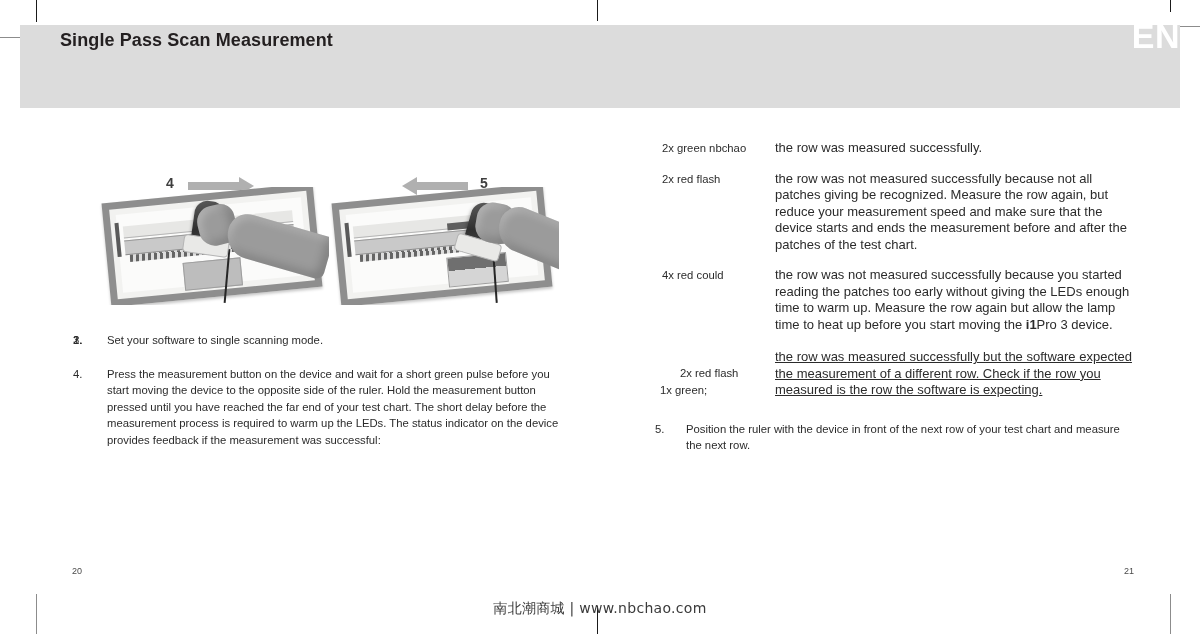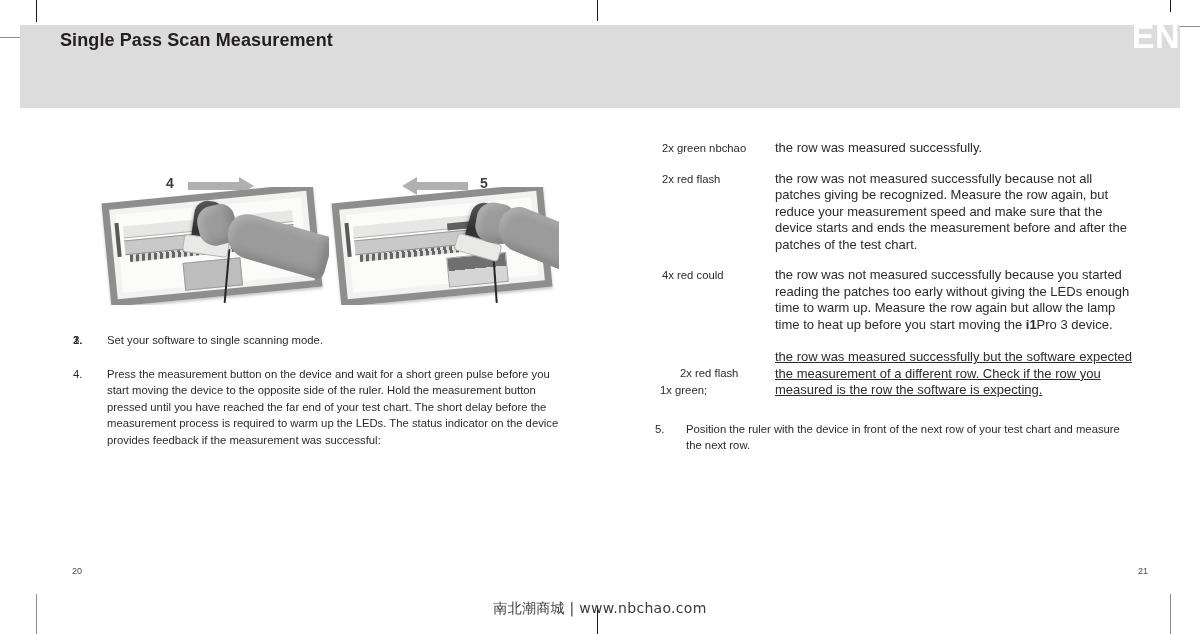--- a/index.html
+++ b/index.html
@@ -313,21 +313,21 @@
   #step-5-wrap .step-num { width: 24px; }
 
   
   .page-num {
     position: absolute;
     bottom: 58px;
     font-size: 9px;
     color: #4a4a4a;
   }
   #page-num-left { left: 72px; }
-  #page-num-right { right: 52px; }
+  #page-num-right { right: 66px; }
 
   #watermark {
     position: absolute;
     left: 0;
     right: 0;
     bottom: 16px;
     text-align: center;
     font-size: 14px;
     color: #3a3a3a;
     font-family: "DejaVu Sans", sans-serif;

